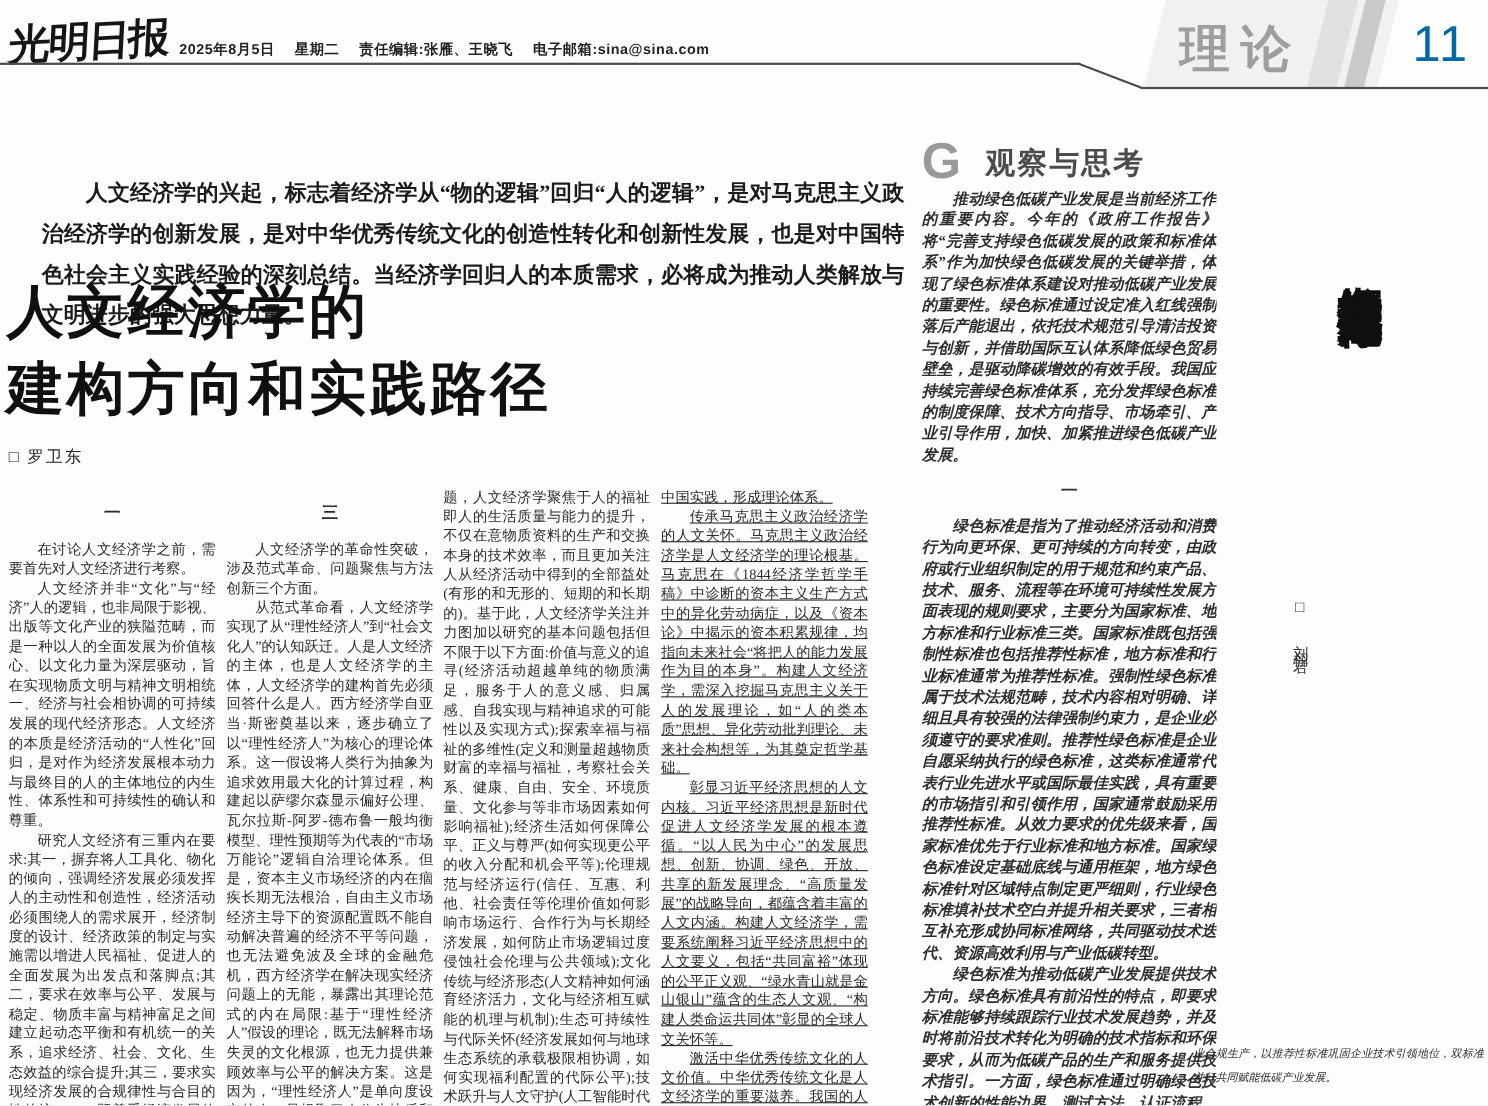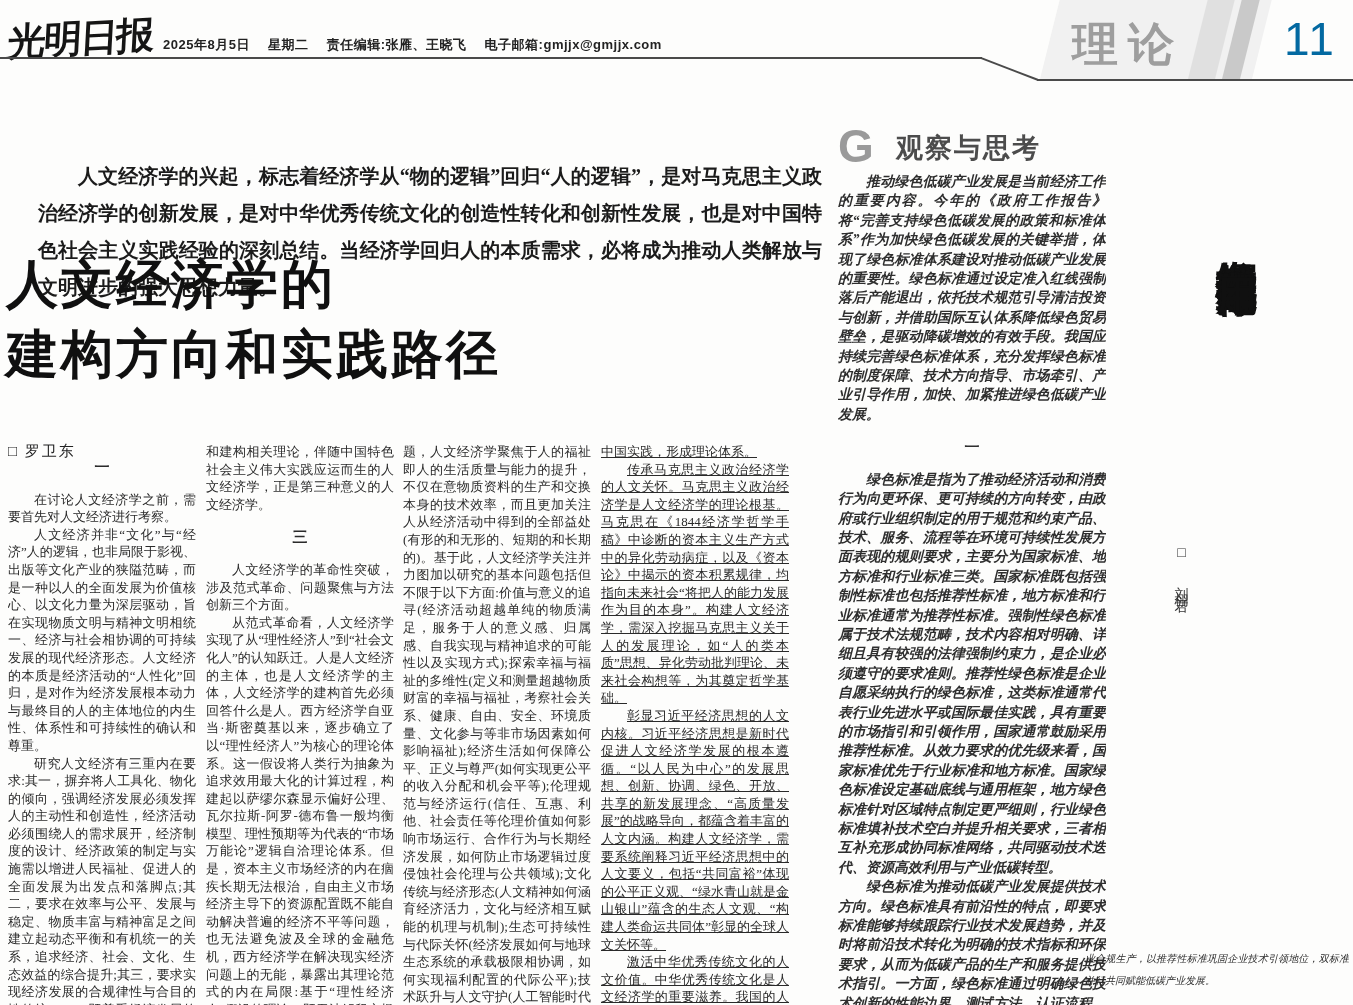--- a/index.html
+++ b/index.html
@@ -30,21 +30,21 @@
   .page-num{position:absolute;left:1284px;top:12px;font-size:46px;color:#0369a1;
     font-family:"Liberation Sans","DejaVu Sans",sans-serif;letter-spacing:2px;}
   
   .intro{
     position:absolute;left:38px;top:122px;width:784px;
     font-size:20px;font-weight:bold;line-height:37px;text-align:justify;text-indent:2em;color:#1b1b1b;margin-top:36px;
   }
   .main-title{position:absolute;left:6px;top:250px;width:660px;font-weight:700;color:#101010;line-height:70px;}
   .main-title .t1{font-size:52px;letter-spacing:3px;display:block;}
   .main-title .t2{font-size:52px;letter-spacing:3px;display:block;}
-  .main-author{position:absolute;left:8px;top:406px;font-size:15px;color:#222;letter-spacing:2px;margin-top:36px;}
+  .main-author{position:absolute;left:8px;top:406px;font-size:15px;color:#222;letter-spacing:2px;}
   .col{
     position:absolute;top:443px;height:562px;width:188px;overflow:hidden;
     font-size:13px;line-height:17.6px;text-align:justify;color:#2a2a2a;
   }
   .col p{margin:0;text-indent:2em;}
   .col p.cont{text-indent:0;}
   .col .marker{display:block;text-align:center;font-weight:bold;text-indent:0;margin:16px 0 14px 0;font-size:15px;}
   .c1{left:8px;} .c2{left:206px;} .c3{left:403px;} .c4{left:601px;text-decoration:underline;}
   
   .obs{position:absolute;left:838px;top:126px;width:268px;height:879px;overflow:hidden;}
@@ -78,21 +78,21 @@
 </head>
 <body>
 
 <div class="page">
 
   <div class="masthead">光明日报</div>
   <div class="dateline">
     <span>2025年8月5日</span>
     <span>星期二</span>
     <span>责任编辑:张雁、王晓飞</span>
-    <span>电子邮箱:gmjjx@gmjjx.com</span>
+    <span>电子邮箱:sina@sina.com</span>
   </div>
 
   <div class="badge"></div>
   <div class="stripe1"></div>
   <div class="stripe2"></div>
   <div class="badge-label">理论</div>
   <div class="page-num">11</div>
   <div class="rule-a"></div>
   <div class="rule-diag"></div>
   <div class="rule-b"></div>
@@ -107,21 +107,20 @@
 
   <div class="col c1">
     <span class="marker">一</span>
     <p>在讨论人文经济学之前，需要首先对人文经济进行考察。</p>
     <p>人文经济并非“文化”与“经济”人的逻辑，也非局限于影视、出版等文化产业的狭隘范畴，而是一种以人的全面发展为价值核心、以文化力量为深层驱动，旨在实现物质文明与精神文明相统一、经济与社会相协调的可持续发展的现代经济形态。人文经济的本质是经济活动的“人性化”回归，是对作为经济发展根本动力与最终目的人的主体地位的内生性、体系性和可持续性的确认和尊重。</p>
     <p>研究人文经济有三重内在要求:其一，摒弃将人工具化、物化的倾向，强调经济发展必须发挥人的主动性和创造性，经济活动必须围绕人的需求展开，经济制度的设计、经济政策的制定与实施需以增进人民福祉、促进人的全面发展为出发点和落脚点;其二，要求在效率与公平、发展与稳定、物质丰富与精神富足之间建立起动态平衡和有机统一的关系，追求经济、社会、文化、生态效益的综合提升;其三，要求实现经济发展的合规律性与合目的性的统一——既尊重经济发展的客观规律，更强调运用规律服务于人的全面发展。</p>
 
   </div>
 
   <div class="col c2">
-    <p class="cont">和建构相关理论，伴随中国特色社会主义伟大实践应运而生的人文经济学，正是第三种意义的人文经济学。</p>
     <span class="marker">三</span>
     <p>人文经济学的革命性突破，涉及范式革命、问题聚焦与方法创新三个方面。</p>
     <p>从范式革命看，人文经济学实现了从“理性经济人”到“社会文化人”的认知跃迁。人是人文经济的主体，也是人文经济学的主体，人文经济学的建构首先必须回答什么是人。西方经济学自亚当·斯密奠基以来，逐步确立了以“理性经济人”为核心的理论体系。这一假设将人类行为抽象为追求效用最大化的计算过程，构建起以萨缪尔森显示偏好公理、瓦尔拉斯-阿罗-德布鲁一般均衡模型、理性预期等为代表的“市场万能论”逻辑自洽理论体系。但是，资本主义市场经济的内在痼疾长期无法根治，自由主义市场经济主导下的资源配置既不能自动解决普遍的经济不平等问题，也无法避免波及全球的金融危机，西方经济学在解决现实经济问题上的无能，暴露出其理论范式的内在局限:基于“理性经济人”假设的理论，既无法解释市场失灵的文化根源，也无力提供兼顾效率与公平的解决方案。这是因为，“理性经济人”是单向度设定的人，只提取了人作为快乐和痛苦计算器、趋利避害行动者的特征，这样的假定过于狭隘、简单和片面，与现实中的人性存在</p>
   </div>
 
   <div class="col c3">
     <p class="cont">题，人文经济学聚焦于人的福祉即人的生活质量与能力的提升，不仅在意物质资料的生产和交换本身的技术效率，而且更加关注人从经济活动中得到的全部益处(有形的和无形的、短期的和长期的)。基于此，人文经济学关注并力图加以研究的基本问题包括但不限于以下方面:价值与意义的追寻(经济活动超越单纯的物质满足，服务于人的意义感、归属感、自我实现与精神追求的可能性以及实现方式);探索幸福与福祉的多维性(定义和测量超越物质财富的幸福与福祉，考察社会关系、健康、自由、安全、环境质量、文化参与等非市场因素如何影响福祉);经济生活如何保障公平、正义与尊严(如何实现更公平的收入分配和机会平等);伦理规范与经济运行(信任、互惠、利他、社会责任等伦理价值如何影响市场运行、合作行为与长期经济发展，如何防止市场逻辑过度侵蚀社会伦理与公共领域);文化传统与经济形态(人文精神如何涵育经济活力，文化与经济相互赋能的机理与机制);生态可持续性与代际关怀(经济发展如何与地球生态系统的承载极限相协调，如何实现福利配置的代际公平);技术跃升与人文守护(人工智能时代如何守护人文价值，算法治理如何避免歧视与侵害正义)。</p>
 
   </div>
 

